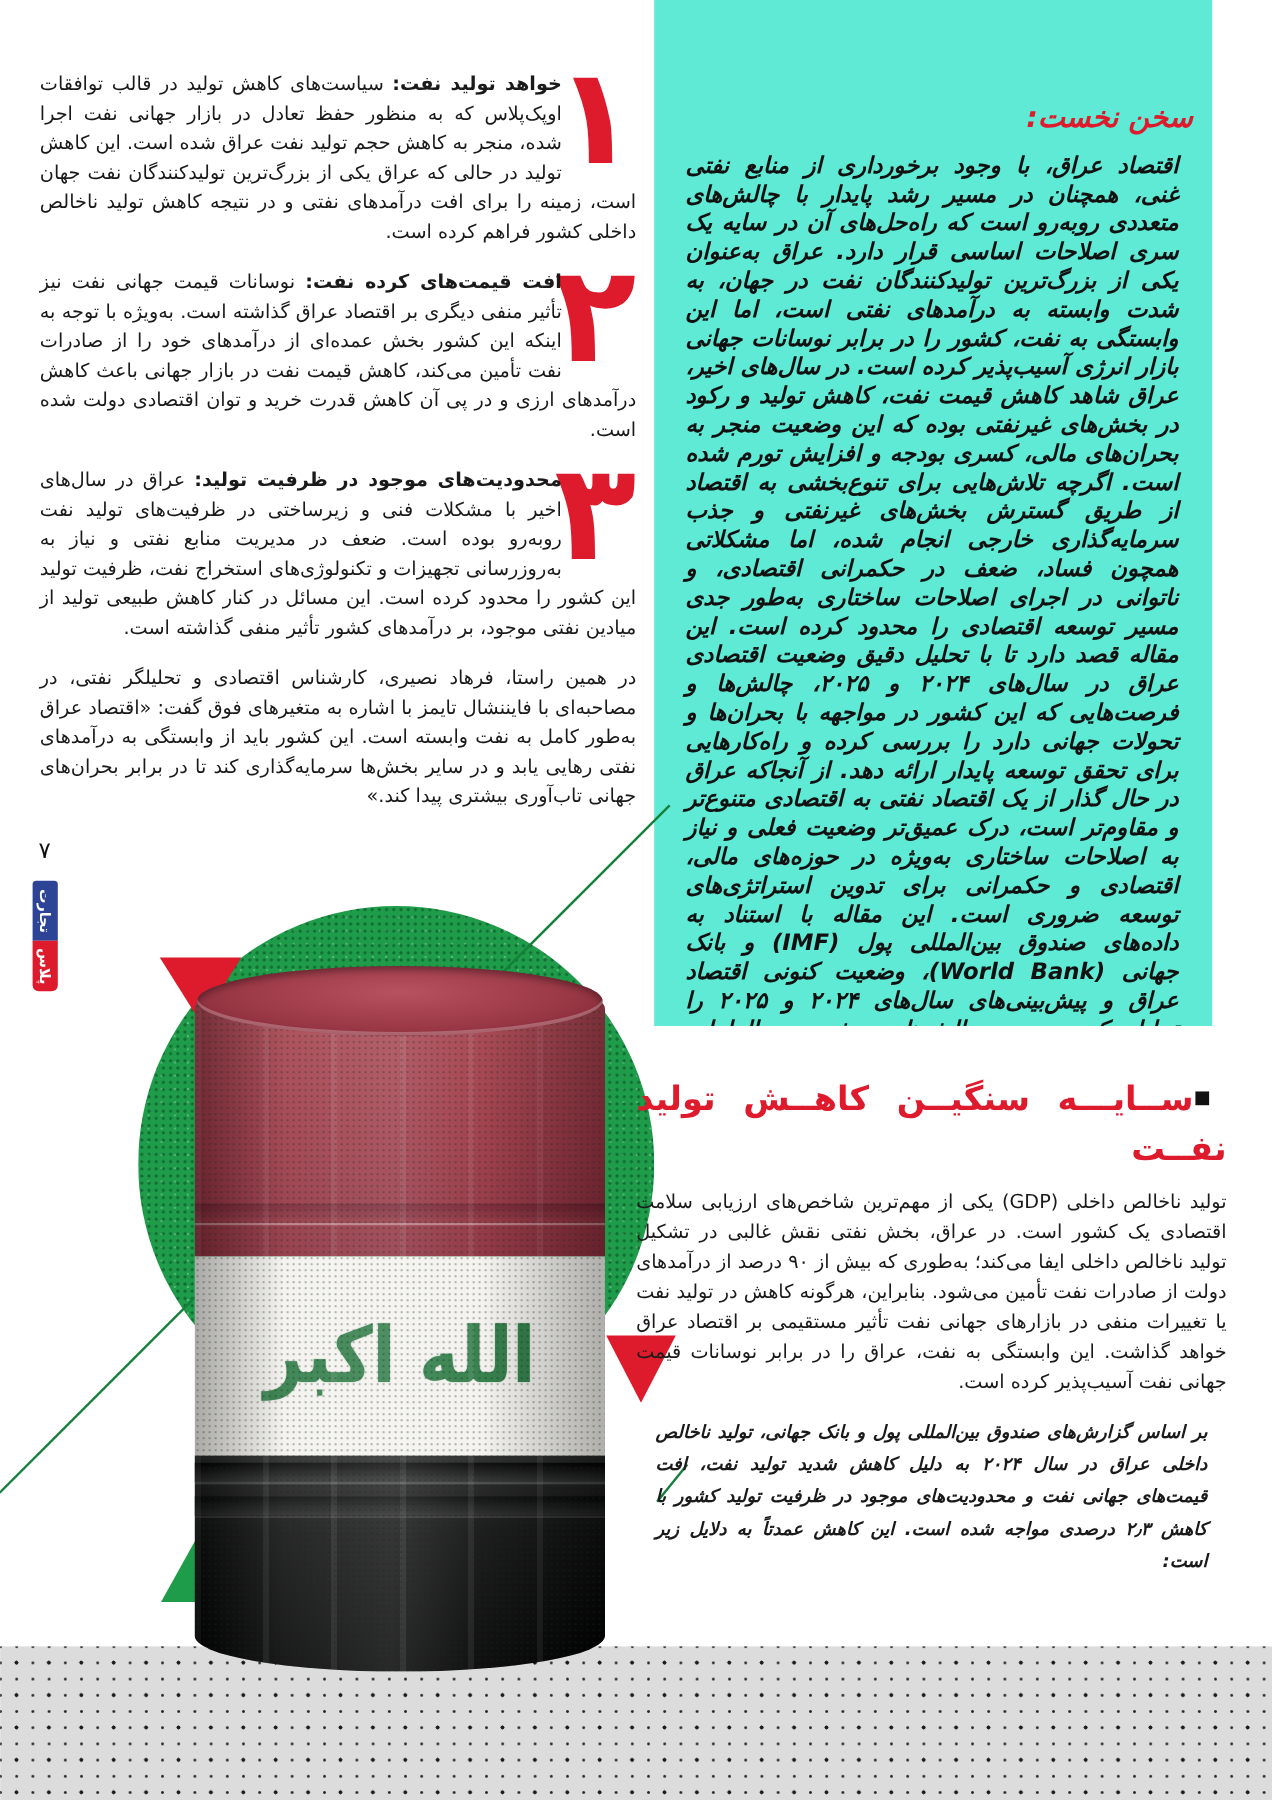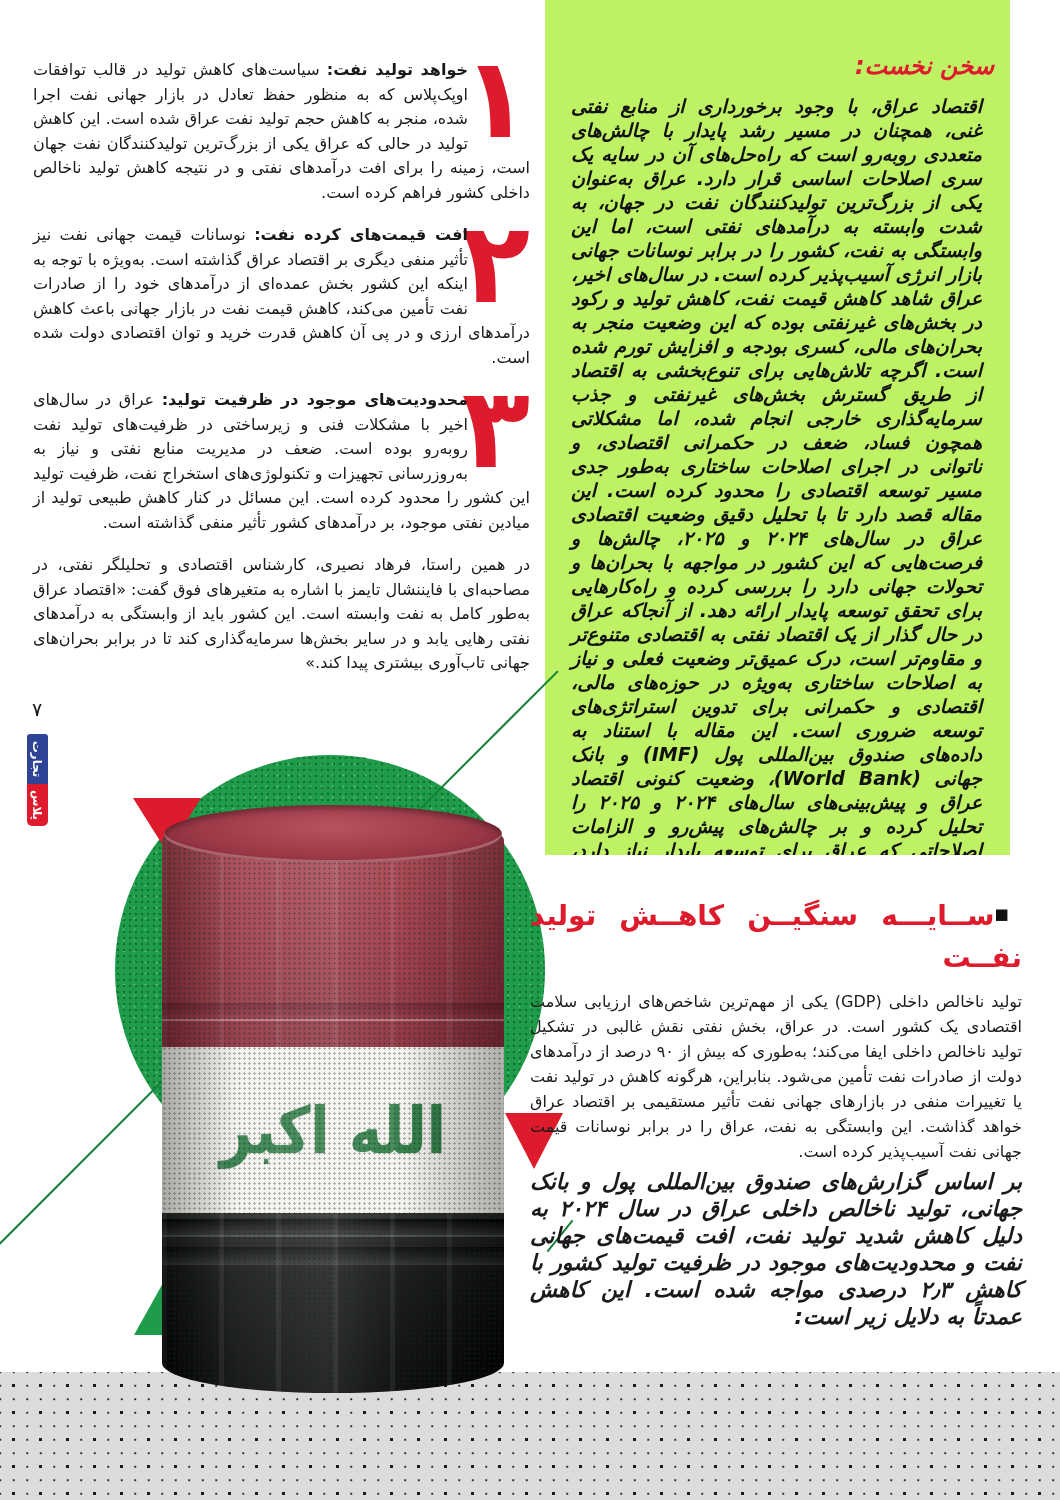--- a/index.html
+++ b/index.html
@@ -4,21 +4,21 @@
 <style>
   html,body{margin:0;padding:0;background:#888;}
   .page{
     position:relative; width:1060px; height:1500px; background:#ffffff;
     overflow:hidden; font-family:"DejaVu Sans",sans-serif; color:#1a1a1a;
     margin:0 auto; direction:rtl;
   }
   
   .intro-box{
     position:absolute; left:545px; top:0; width:465px; height:855px;
-    background:#bef264; padding:52px 16px 0 14px; box-sizing:border-box; overflow:hidden;
+    background:#5eead4; padding:84px 16px 0 14px; box-sizing:border-box; overflow:hidden;
   }
   .intro-heading{
     margin:0 0 14px 0; font-size:24px; font-weight:bold; font-style:italic;
     color:#de1b2c; text-align:right;
   }
   .intro-body{
     margin:12px; font-size:19px; line-height:24px; font-weight:bold; font-style:italic;
     text-align:justify; color:#111;
   }
   
@@ -111,21 +111,21 @@
   .gline-4{width:40px; left:540px; top:500px; transform:rotate(-51deg);}
   
   .article{position:absolute; left:530px; top:893px; width:492px; z-index:4;}
   .headline{margin:0 0 10px 0; color:#de1b2c; font-weight:bold;}
   .headline .hl-line{
     font-size:28px; line-height:42px; text-align:justify; text-align-last:justify;
   }
   .bullet-square{font-size:15px; vertical-align:6px; color:#111;}
   .article-body{margin:0 0 4px 0; font-size:16px; line-height:25px; text-align:justify;}
   .article-highlight{
-    margin:0; font-size:22px; line-height:27px; font-weight:bold; font-style:italic;
+    margin:16px; font-size:15px; line-height:27px; font-weight:bold; font-style:italic;
     text-align:justify;
   }
   
   .dots-band{
     position:absolute; left:0; top:1372px; width:1060px; height:128px; z-index:1;
     background-color:#dcdcdc;
     background-image:
       radial-gradient(#1b1b1b 1.5px, transparent 1.8px),
       radial-gradient(#2a2a2a 1px, transparent 1.25px);
     background-size:27px 27px, 13.5px 13.5px;

